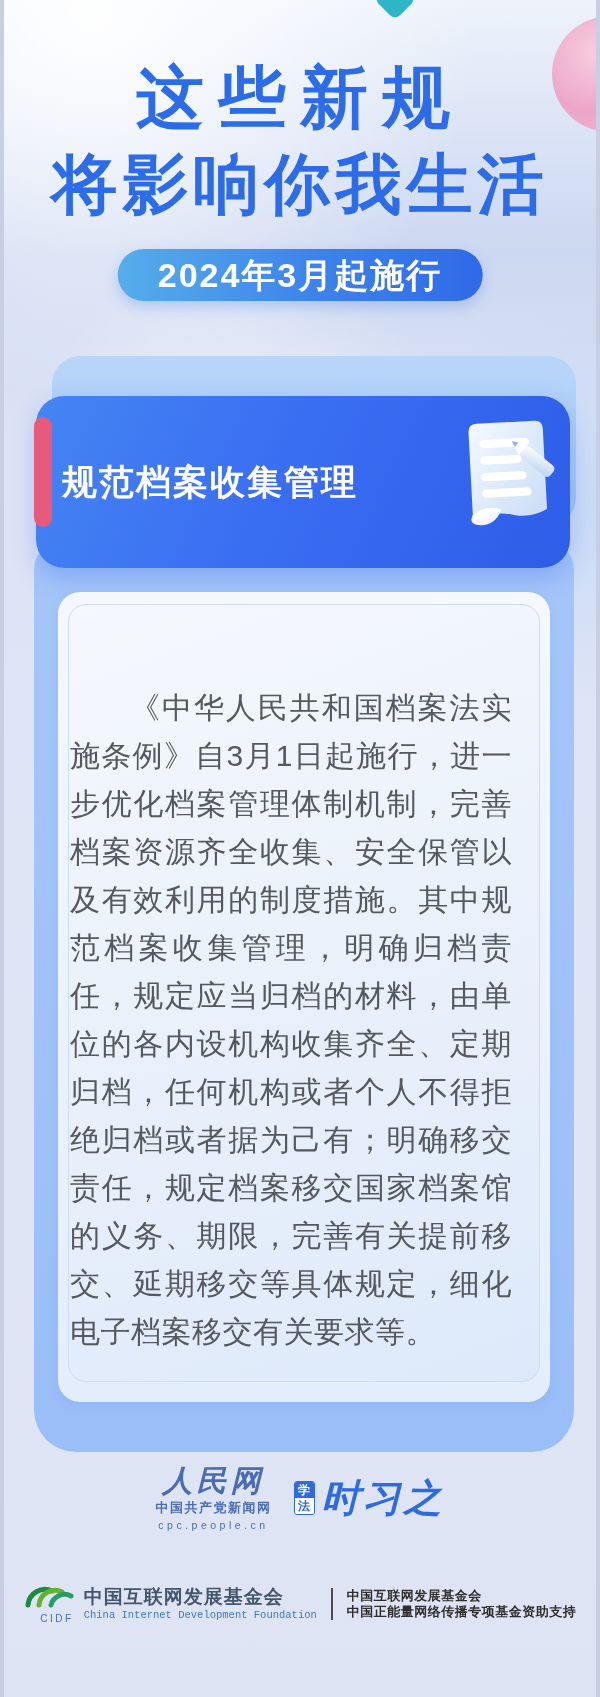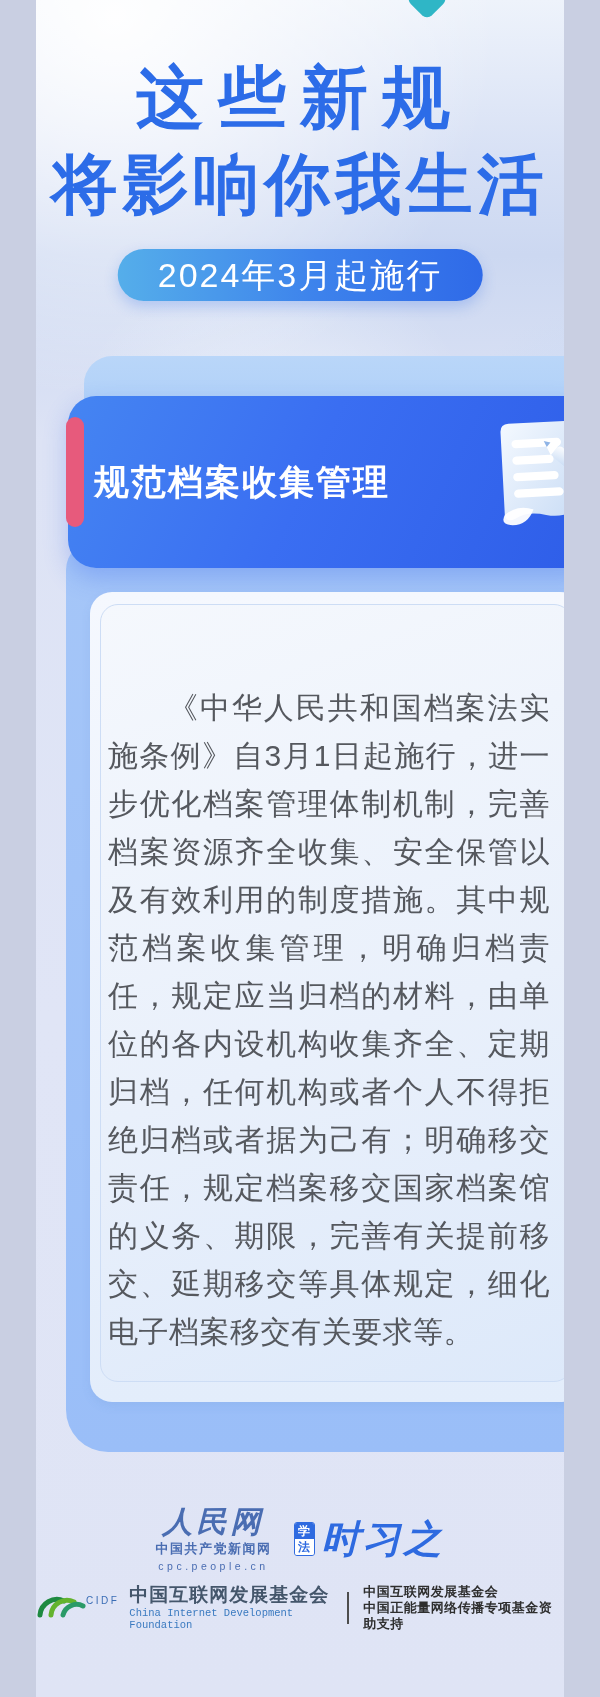--- a/index.html
+++ b/index.html
@@ -1,18 +1,18 @@
 <!DOCTYPE html>
 <html><head>
 <meta charset="utf-8">
 <style>
   html,body{margin:0;padding:0;background:#c9cfe2;}
   .poster{
     position:relative;
-    width:528px;height:1697px;
+    width:592px;height:1697px;
     margin:0 auto;
     overflow:hidden;
     font-family:"Liberation Sans","DejaVu Sans",sans-serif;
     background:
       radial-gradient(circle at 15% 1%, rgba(255,255,255,.95) 0%, rgba(255,255,255,0) 22%),
       linear-gradient(180deg,#eef3fb 0%,#d8e1f5 9%,#ccd8f1 15%,#dde3f5 26%,#e0e5f6 60%,#dfe4f5 100%);
   }
   
   .circle{position:absolute;border-radius:50%;}
   .circle-a{left:28px;top:248px;width:420px;height:420px;
@@ -24,21 +24,21 @@
   .teal-diamond{position:absolute;left:376px;top:-16px;width:30px;height:30px;
     background:#2fb6c6;border-radius:7px;transform:rotate(45deg);}
   
   .title{position:absolute;top:52px;left:0;width:100%;text-align:center;
     color:#2c6ce8;font-weight:800;}
   .title-line1{font-size:68px;line-height:90px;letter-spacing:14px;}
   .title-line2{font-size:66px;line-height:84px;letter-spacing:5px;}
   .date-pill{position:absolute;top:249px;left:50%;transform:translateX(-50%);
     height:52px;line-height:52px;padding:0 40px;border-radius:26px;
     background:linear-gradient(90deg,#55aeea 0%,#3d82ec 55%,#2f6ae8 100%);
-    color:#ffffff;font-size:34px;font-weight:400;letter-spacing:2px;white-space:nowrap;
+    color:#ffffff;font-size:34px;font-weight:700;letter-spacing:2px;white-space:nowrap;
     box-shadow:0 6px 14px rgba(47,106,232,.25);}
   
   .backing-card{position:absolute;left:48px;top:356px;width:524px;height:170px;
     border-radius:28px;background:linear-gradient(180deg,#b9d6f9 0%,#9cc5f5 100%);}
   .header-card{position:absolute;left:32px;top:396px;width:534px;height:172px;
     border-radius:28px;
     background:linear-gradient(115deg,#4585f2 0%,#3a6ef2 45%,#2e5de8 100%);
     box-shadow:0 10px 24px rgba(46,93,232,.28);}
   .accent-bar{position:absolute;left:30px;top:417px;width:18px;height:110px;
     border-radius:9px;background:#e75a7c;z-index:3;}
@@ -48,42 +48,42 @@
   
   .outer-card{position:absolute;left:30px;top:540px;width:540px;height:912px;
     border-radius:30px 30px 42px 42px;
     background:linear-gradient(180deg,#a5c6f8 0%,#9abef8 100%);}
   .white-card{position:absolute;left:54px;top:592px;width:492px;height:810px;
     border-radius:22px;background:linear-gradient(180deg,#f5f8fe 0%,#e3edfb 100%);
     box-shadow:0 4px 10px rgba(90,130,200,.12);}
   .inner-card{position:absolute;left:64px;top:604px;width:472px;height:778px;
     border-radius:18px;border:1px solid #cdddf5;box-sizing:border-box;
     background:linear-gradient(160deg,#f5f8fd 0%,#e9f0fb 55%,#dde9fa 100%);}
-  .body-text{position:absolute;left:72px;top:684px;width:442px;
+  .body-text{position:absolute;left:66px;top:684px;width:442px;
     font-size:30px;line-height:48px;color:#55585e;font-weight:500;
     letter-spacing:.5px;text-indent:2em;text-align:justify;}
   
-  .brand-row{position:absolute;top:1506px;left:0;width:100%;
+  .brand-row{position:absolute;top:1465px;left:0;width:100%;
     display:flex;justify-content:center;align-items:center;gap:22px;}
   .people-block{text-align:center;color:#4a6db2;}
   .people-script{font-family:"DejaVu Serif","Liberation Serif",serif;
     font-style:italic;font-weight:700;font-size:30px;line-height:32px;letter-spacing:4px;}
   .people-sub{font-size:13px;font-weight:700;letter-spacing:1.5px;margin-top:2px;}
   .people-url{font-size:10.5px;letter-spacing:3.5px;margin-top:2px;}
   .sxz-block{display:flex;align-items:center;gap:7px;}
   .xuefa-badge{width:19px;display:flex;flex-direction:column;border-radius:3px;overflow:hidden;
     border:1.5px solid #2e6ae0;}
   .xuefa-top{background:#2e6ae0;color:#fff;font-size:12px;font-weight:700;
     text-align:center;line-height:16px;height:16px;}
   .xuefa-bottom{background:#fff;color:#2e6ae0;font-size:12px;font-weight:700;
     text-align:center;line-height:16px;height:16px;}
   .shixizhi{color:#2e6ae0;font-size:38px;font-weight:800;font-style:italic;letter-spacing:3px;}
   .cidf-row{position:absolute;top:1584px;left:0;width:100%;
     display:flex;justify-content:center;align-items:center;gap:10px;}
-  .cidf-logo{display:flex;flex-direction:row;align-items:flex-start;}
+  .cidf-logo{display:flex;flex-direction:column;align-items:flex-end;}
   .cidf-acronym{font-size:10px;color:#3a6db5;letter-spacing:2.5px;margin-top:1px;}
   .cidf-names{text-align:left;}
   .cidf-cn{font-size:19px;font-weight:700;color:#44566b;letter-spacing:1px;line-height:20px;}
   .cidf-en{font-size:10.5px;color:#3a7ac0;line-height:12px;margin-top:2px;font-family:Liberation Mono, monospace;}
   .support-divider{width:2px;height:32px;background:#4d4d4d;margin:0 4px;}
   .support-lines{text-align:left;color:#2e2e2e;}
   .support-line{font-size:13px;font-weight:700;line-height:16px;letter-spacing:.5px;}
 </style>
 </head>
 <body>

